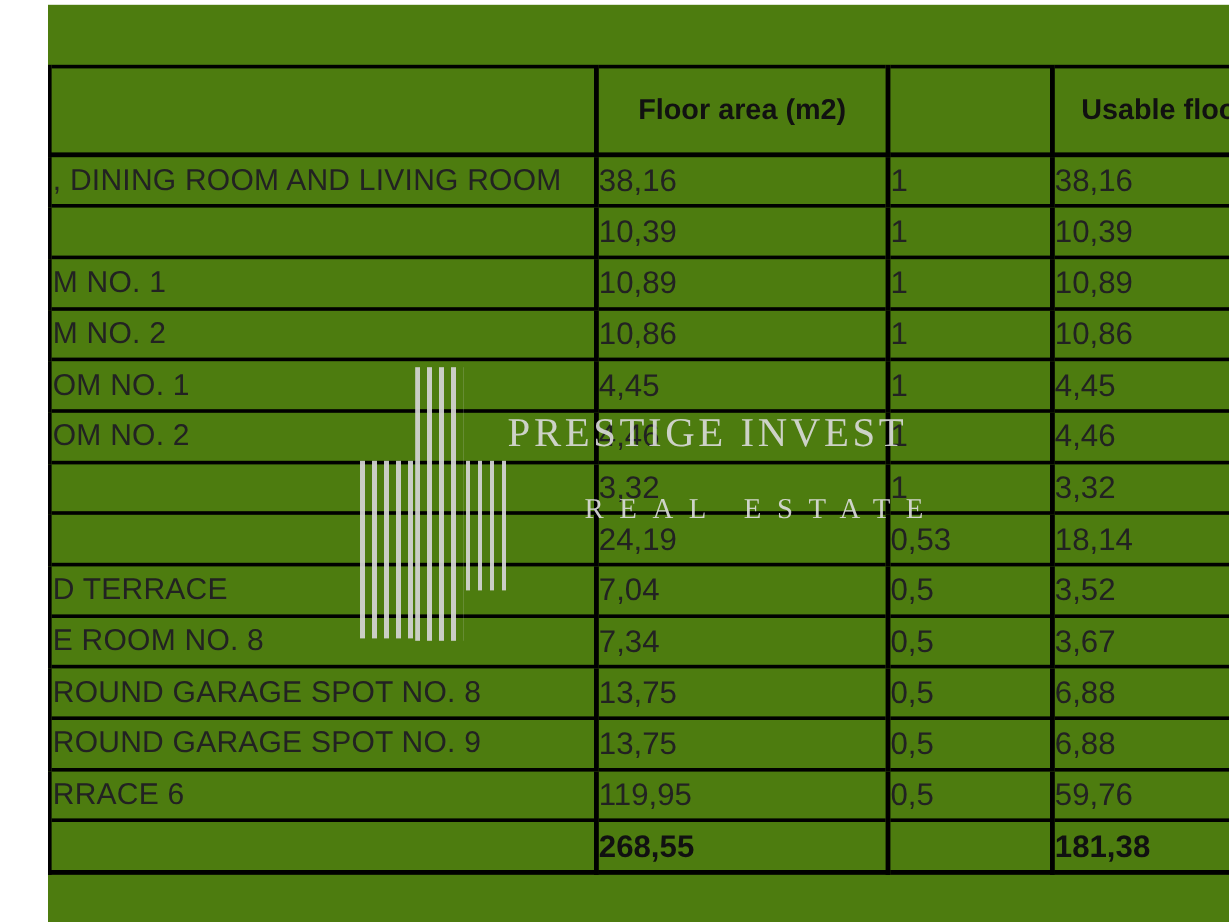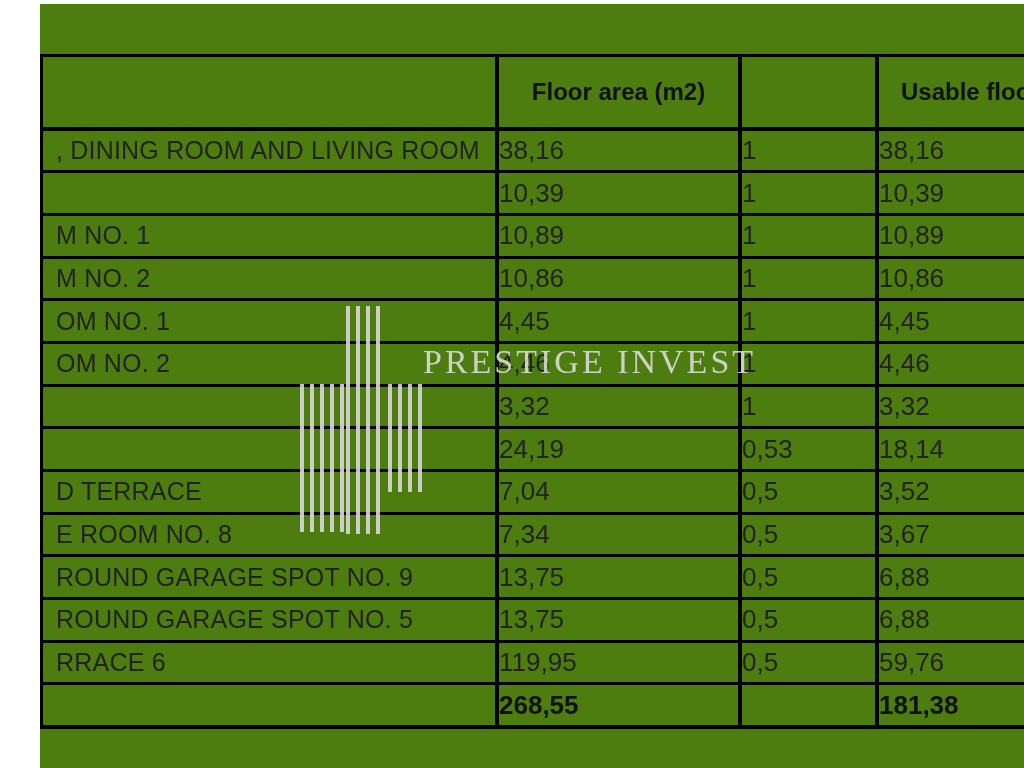--- a/index.html
+++ b/index.html
@@ -48,21 +48,21 @@
     border-bottom-width: 4px;
   }
   .area-table tbody tr { height: 42.7px; }
   .area-table td {
     font-size: 26px;
     text-align: left;
     vertical-align: middle;
   }
   .area-table td.name-col {
     text-align: left;
-    padding-left: 13px;
+    padding-left: 1px;
     font-size: 25px;
     letter-spacing: 0.2px;
   }
   .area-table tfoot tr { height: 42.7px; }
   .area-table tfoot td {
     font-weight: bold;
     color: #111111;
     border-top-width: 3px;
     border-bottom-width: 4px;
   }
@@ -181,27 +181,27 @@
           <td>0,5</td>
           <td>3,52</td>
         </tr>
         <tr>
           <td class="name-col">E ROOM NO. 8</td>
           <td>7,34</td>
           <td>0,5</td>
           <td>3,67</td>
         </tr>
         <tr>
+          <td class="name-col">ROUND GARAGE SPOT NO. 8</td>
+          <td>13,75</td>
+          <td>0,5</td>
+          <td>6,88</td>
+        </tr>
+        <tr>
           <td class="name-col">ROUND GARAGE SPOT NO. 9</td>
-          <td>13,75</td>
-          <td>0,5</td>
-          <td>6,88</td>
-        </tr>
-        <tr>
-          <td class="name-col">ROUND GARAGE SPOT NO. 5</td>
           <td>13,75</td>
           <td>0,5</td>
           <td>6,88</td>
         </tr>
         <tr>
           <td class="name-col">RRACE 6</td>
           <td>119,95</td>
           <td>0,5</td>
           <td>59,76</td>
         </tr>
@@ -216,15 +216,16 @@
     </tfoot>
   </table>
 
   <div class="watermark">
     <div>
       <div class="tower t1"></div>
       <div class="tower t2"></div>
       <div class="tower t3"></div>
     </div>
     <div class="wm-title">PRESTIGE INVEST</div>
+    <div class="wm-subtitle">REAL ESTATE</div>
   </div>
 
 </div>
 
 </body></html>

